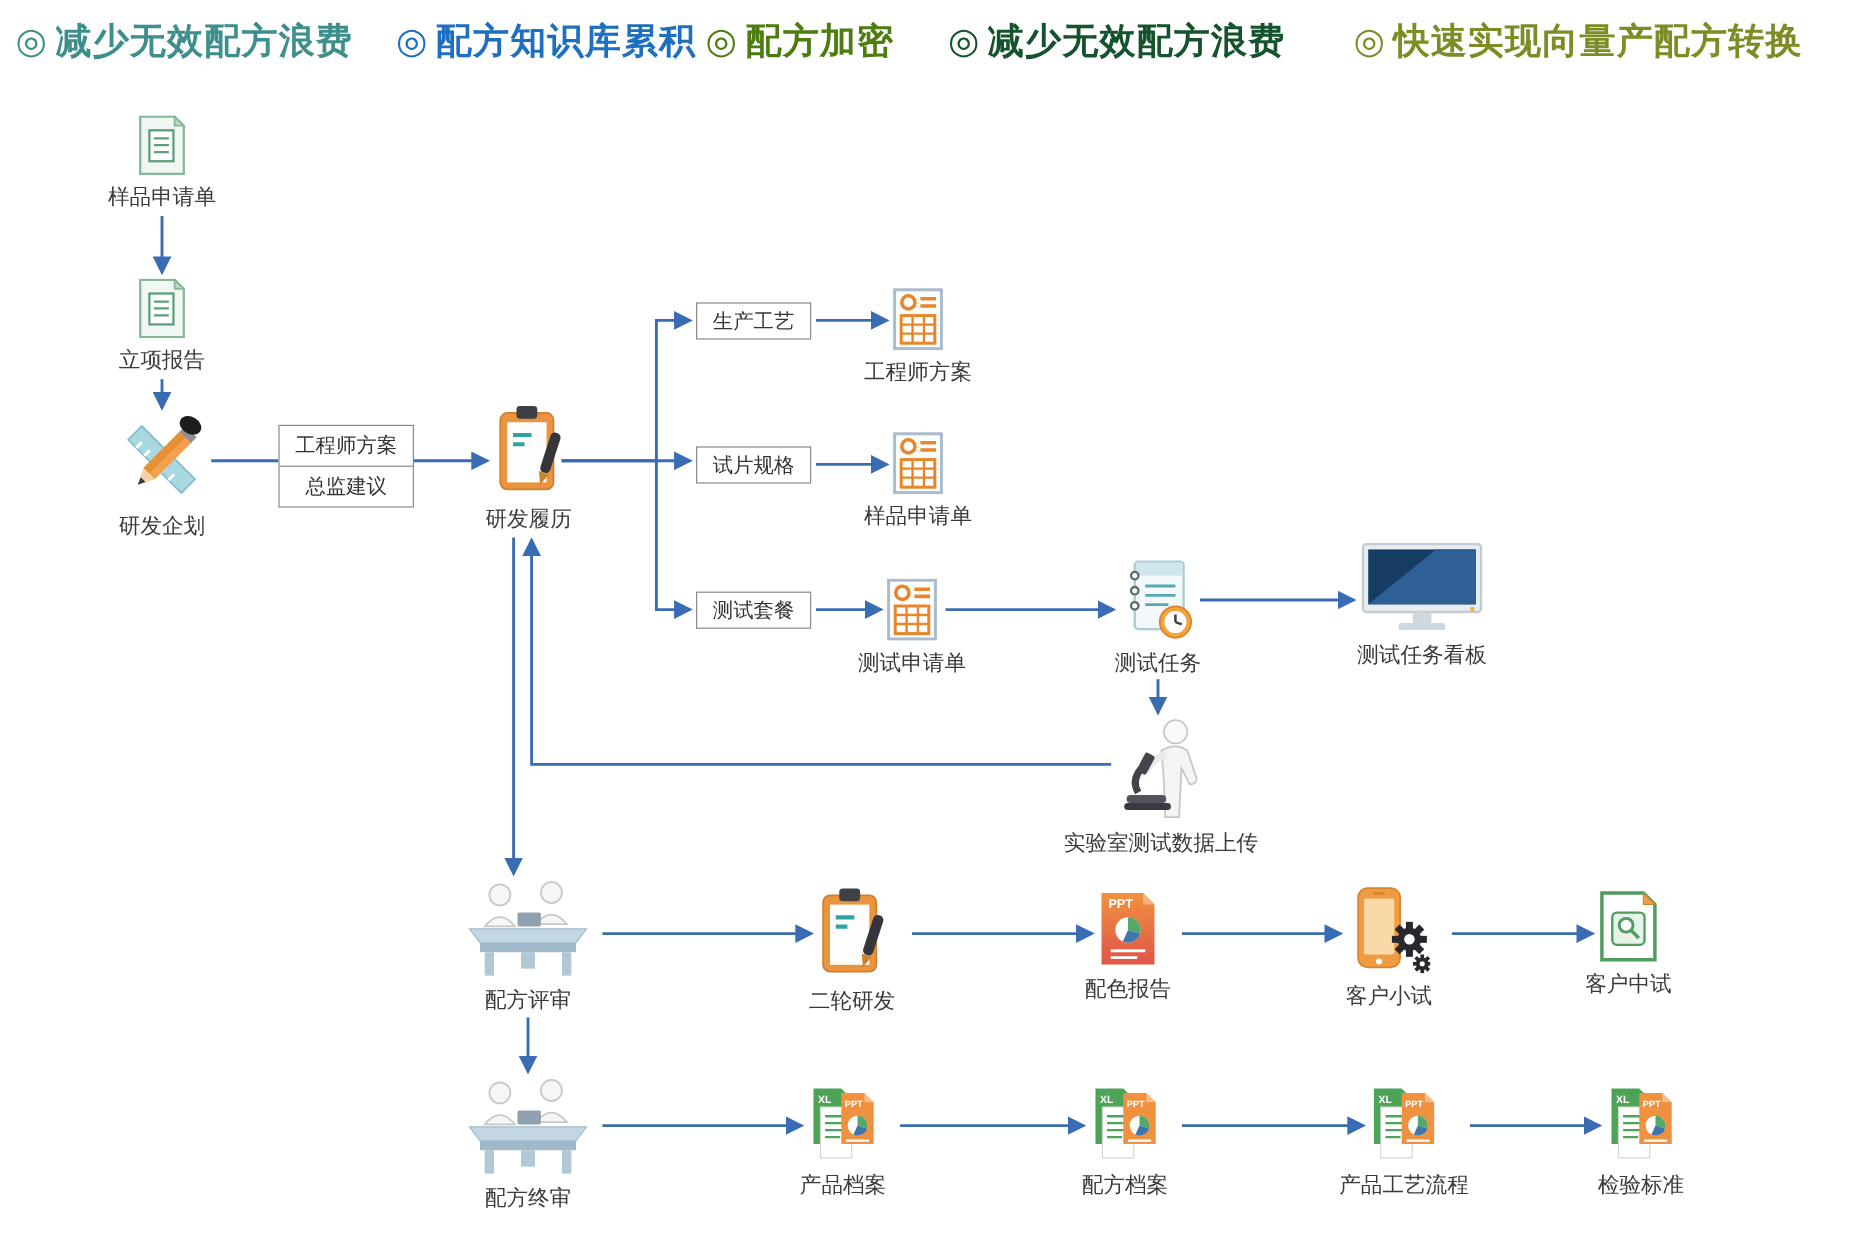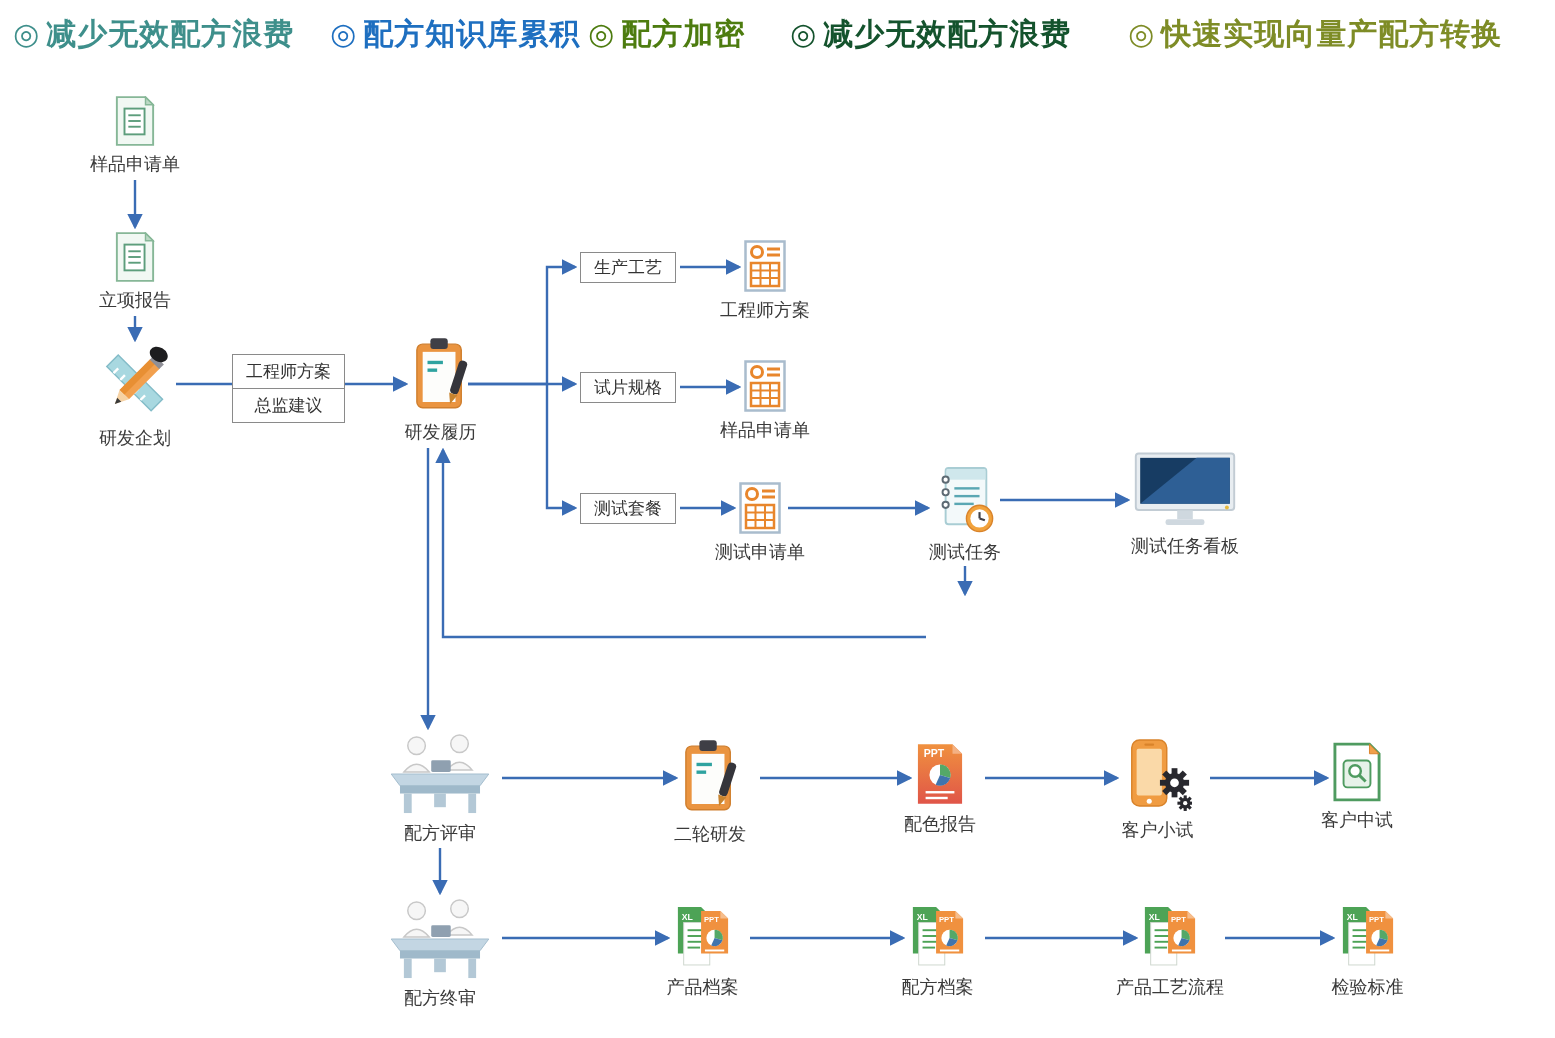--- a/index.html
+++ b/index.html
@@ -317,20 +317,26 @@
     <div class="lbl">测试任务</div>
   </div>
 
   <div class="node" style="left:1115px;top:452px;width:140px">
     <svg width="102" height="76">
         <use href="#ic-monitor"></use>
       </svg>
     <div class="lbl">测试任务看板</div>
   </div>
 
+  <div class="node" style="left:870px;top:598px;width:195px">
+    <svg width="74" height="86">
+        <use href="#ic-lab"></use>
+      </svg>
+    <div class="lbl">实验室测试数据上传</div>
+  </div>
 
   <div class="node" style="left:385px;top:733px;width:110px">
     <svg width="106" height="82">
         <use href="#ic-desk"></use>
       </svg>
     <div class="lbl">配方评审</div>
   </div>
 
   <div class="node" style="left:665px;top:738px;width:90px">
     <svg width="54" height="78">

